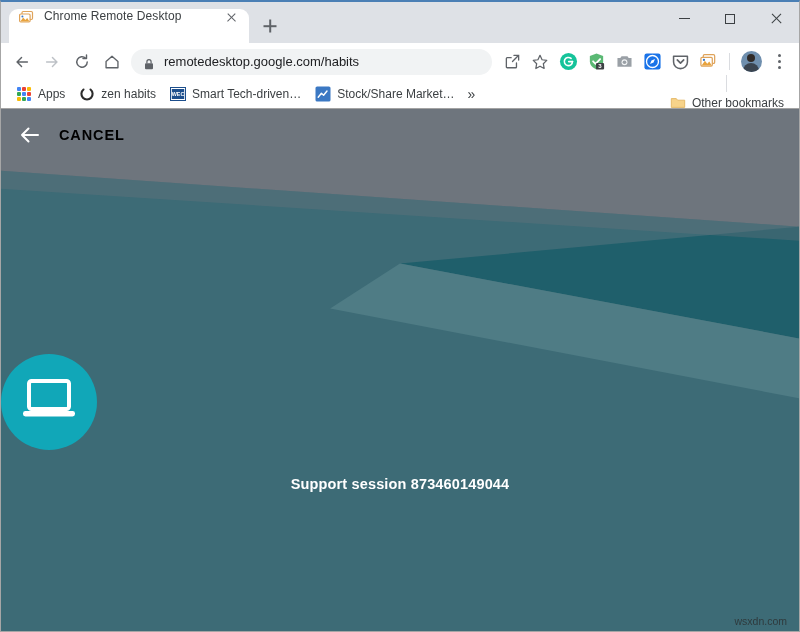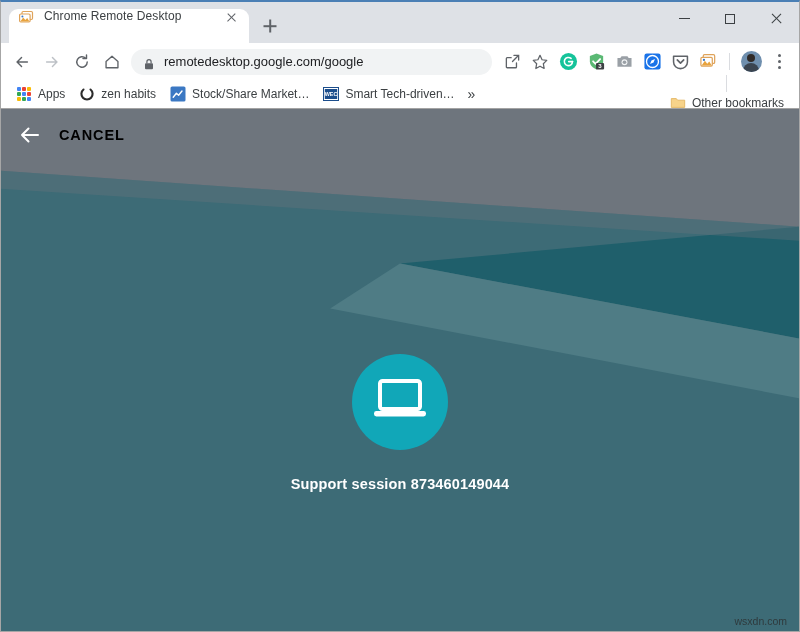--- a/index.html
+++ b/index.html
@@ -101,21 +101,21 @@
     position: absolute; left: 0; top: 0; width: 100%; height: 52px;
     display: flex; align-items: center; padding-left: 17px; z-index: 5;
   }
   .back-arrow { width: 24px; height: 24px; flex: 0 0 auto; cursor: pointer; }
   .cancel-label {
     font-size: 14.5px; font-weight: bold; color: #000000; letter-spacing: .9px;
     margin-left: 17px; cursor: pointer;
   }
   .center {
     position: absolute; left: 0; right: 0; top: 245px; display: flex;
-    flex-direction: column; align-items: center; z-index: 4;
+    flex-direction: column; z-index: 4;
   }
   .circle {
     width: 96px; height: 96px; border-radius: 50%; background: #11a7b8;
     display: flex; align-items: center; justify-content: center;
   }
   .session-text {
     margin-top: 26px; font-size: 14.5px; font-weight: bold; color: #ffffff;
     letter-spacing: .15px; text-align: center;
   }
   .watermark {
@@ -179,21 +179,21 @@
       </svg>
     </div>
 
     <div class="omnibox">
       <span class="lock-icon">
         <svg width="12" height="12" viewBox="0 0 12 12">
           <rect x="2" y="5.2" width="8" height="6" rx="1" fill="#5f6368"></rect>
           <path d="M3.9 5.2V3.8a2.1 2.1 0 0 1 4.2 0v1.4" fill="none" stroke="#5f6368" stroke-width="1.2"></path>
         </svg>
       </span>
-      <span class="url">remotedesktop.google.com/google</span>
+      <span class="url">remotedesktop.google.com/habits</span>
     </div>
 
     <div class="tb-icon">
       <svg width="17" height="17" viewBox="0 0 18 18">
         <path d="M10.5 2.5h5v5" fill="none" stroke="#5f6368" stroke-width="1.4" stroke-linecap="round"></path>
         <path d="M15 3 9 9" fill="none" stroke="#5f6368" stroke-width="1.4" stroke-linecap="round"></path>
         <path d="M13.2 10.5v4.2a.9.9 0 0 1-.9.9H3.4a.9.9 0 0 1-.9-.9V5.8a.9.9 0 0 1 .9-.9h4.2" fill="none" stroke="#5f6368" stroke-width="1.4" stroke-linecap="round"></path>
       </svg>
     </div>
     <div class="tb-icon">
@@ -282,36 +282,36 @@
         <svg width="16" height="16" viewBox="0 0 16 16">
           <path d="M11.5 3.5a5.6 5.6 0 1 1-7 0" fill="none" stroke="#2b2b2b" stroke-width="2.1" stroke-linecap="round"></path>
         </svg>
       </span>
       <span class="bm-label">zen habits</span>
     </div>
 
     <div class="bm">
       <span class="bm-ico">
         <svg width="16" height="16" viewBox="0 0 16 16">
-          <rect x="0.5" y="0.5" width="15" height="15" rx="1.6" fill="#3b78c3"></rect>
-          <path d="M3.2 11.2 6.4 7.3l2.2 2 3.4-4.3" fill="none" stroke="#fff" stroke-width="1.4" stroke-linecap="round" stroke-linejoin="round"></path>
-        </svg>
-      </span>
-      <span class="bm-label">Stock/Share Market…</span>
+          <rect x="0.5" y="1.5" width="15" height="13" fill="#fff" stroke="#1c4e8c" stroke-width="1"></rect>
+          <rect x="1.8" y="3" width="12.4" height="10" fill="#1c4e8c"></rect>
+          <text x="8" y="10.2" font-family="Liberation Sans, sans-serif" font-size="5.4" fill="#fff" text-anchor="middle" font-weight="bold">WEC</text>
+        </svg>
+      </span>
+      <span class="bm-label">Smart Tech-driven…</span>
     </div>
 
     <div class="bm">
       <span class="bm-ico">
         <svg width="16" height="16" viewBox="0 0 16 16">
-          <rect x="0.5" y="1.5" width="15" height="13" fill="#fff" stroke="#1c4e8c" stroke-width="1"></rect>
-          <rect x="1.8" y="3" width="12.4" height="10" fill="#1c4e8c"></rect>
-          <text x="8" y="10.2" font-family="Liberation Sans, sans-serif" font-size="5.4" fill="#fff" text-anchor="middle" font-weight="bold">WEC</text>
-        </svg>
-      </span>
-      <span class="bm-label">Smart Tech-driven…</span>
+          <rect x="0.5" y="0.5" width="15" height="15" rx="1.6" fill="#3b78c3"></rect>
+          <path d="M3.2 11.2 6.4 7.3l2.2 2 3.4-4.3" fill="none" stroke="#fff" stroke-width="1.4" stroke-linecap="round" stroke-linejoin="round"></path>
+        </svg>
+      </span>
+      <span class="bm-label">Stock/Share Market…</span>
     </div>
 
     <span class="bm-overflow">»</span>
 
     <div class="bm-right">
       <span class="sep"></span>
       <div class="bm">
         <span class="bm-ico">
           <svg width="16" height="16" viewBox="0 0 16 16">
             <path d="M1.3 3.6h5l1.3 1.6h7.1v7.2H1.3Z" fill="#f7d38a" stroke="#e3b561" stroke-width=".9"></path>

